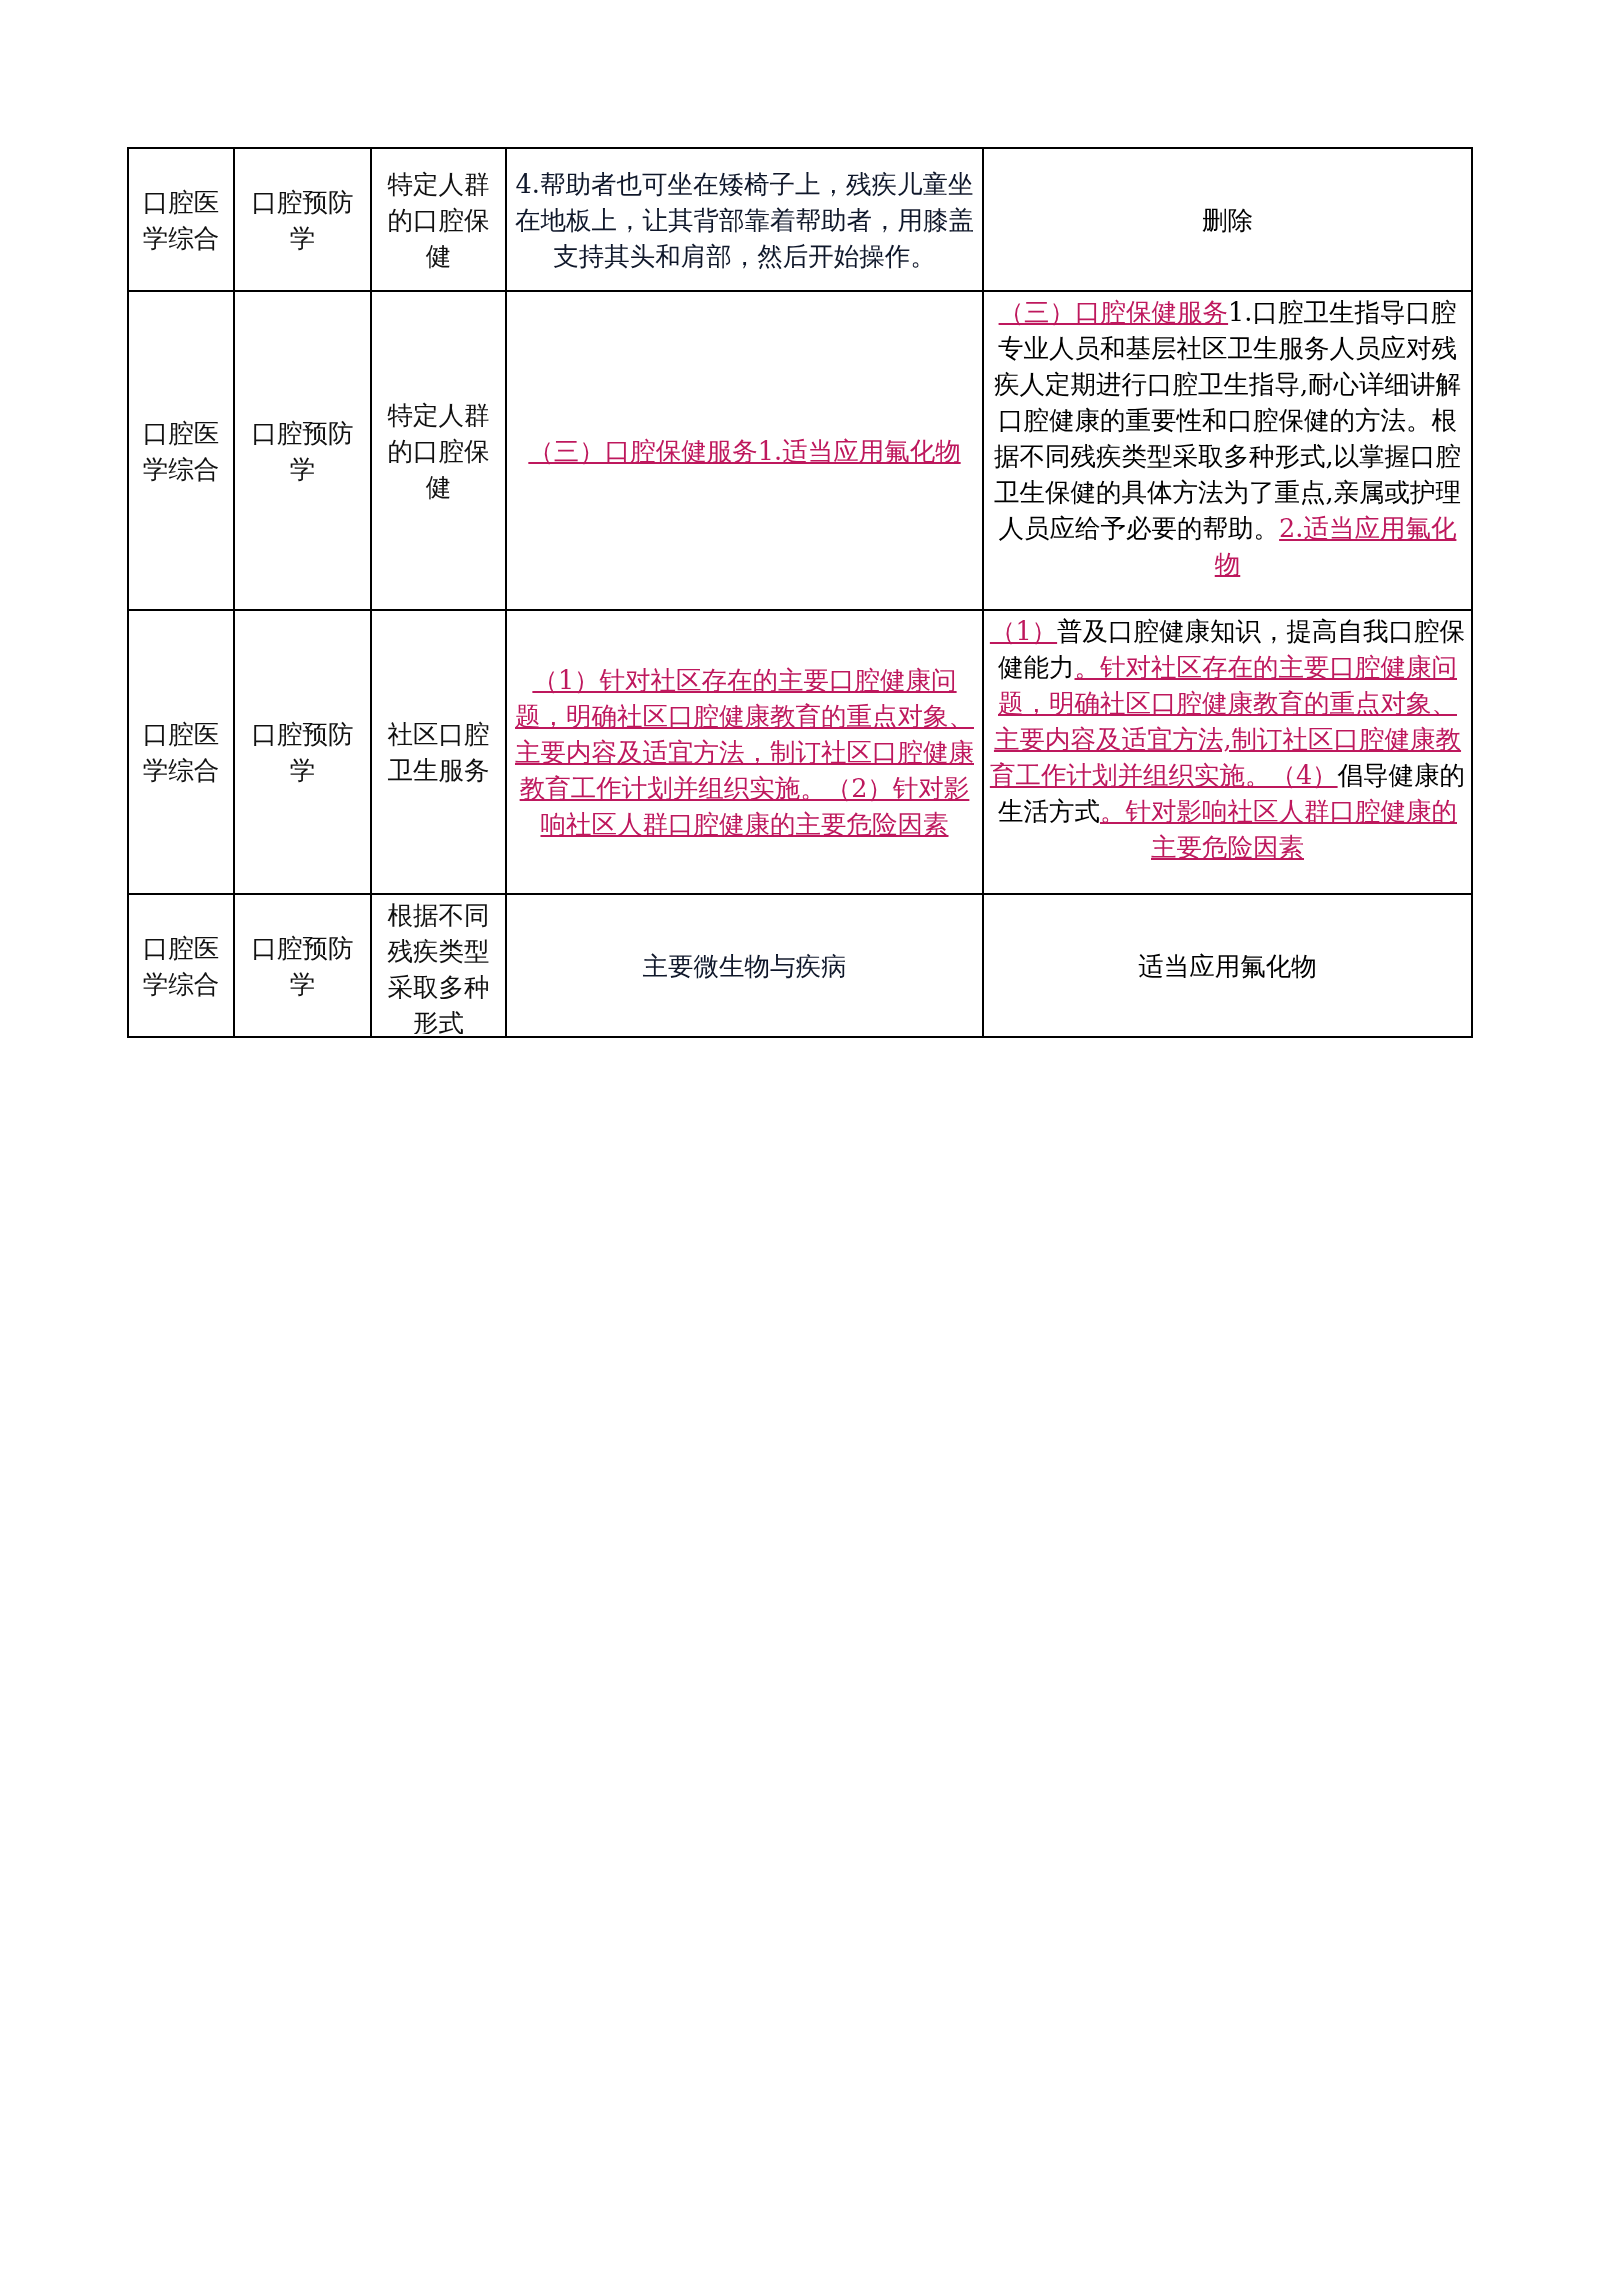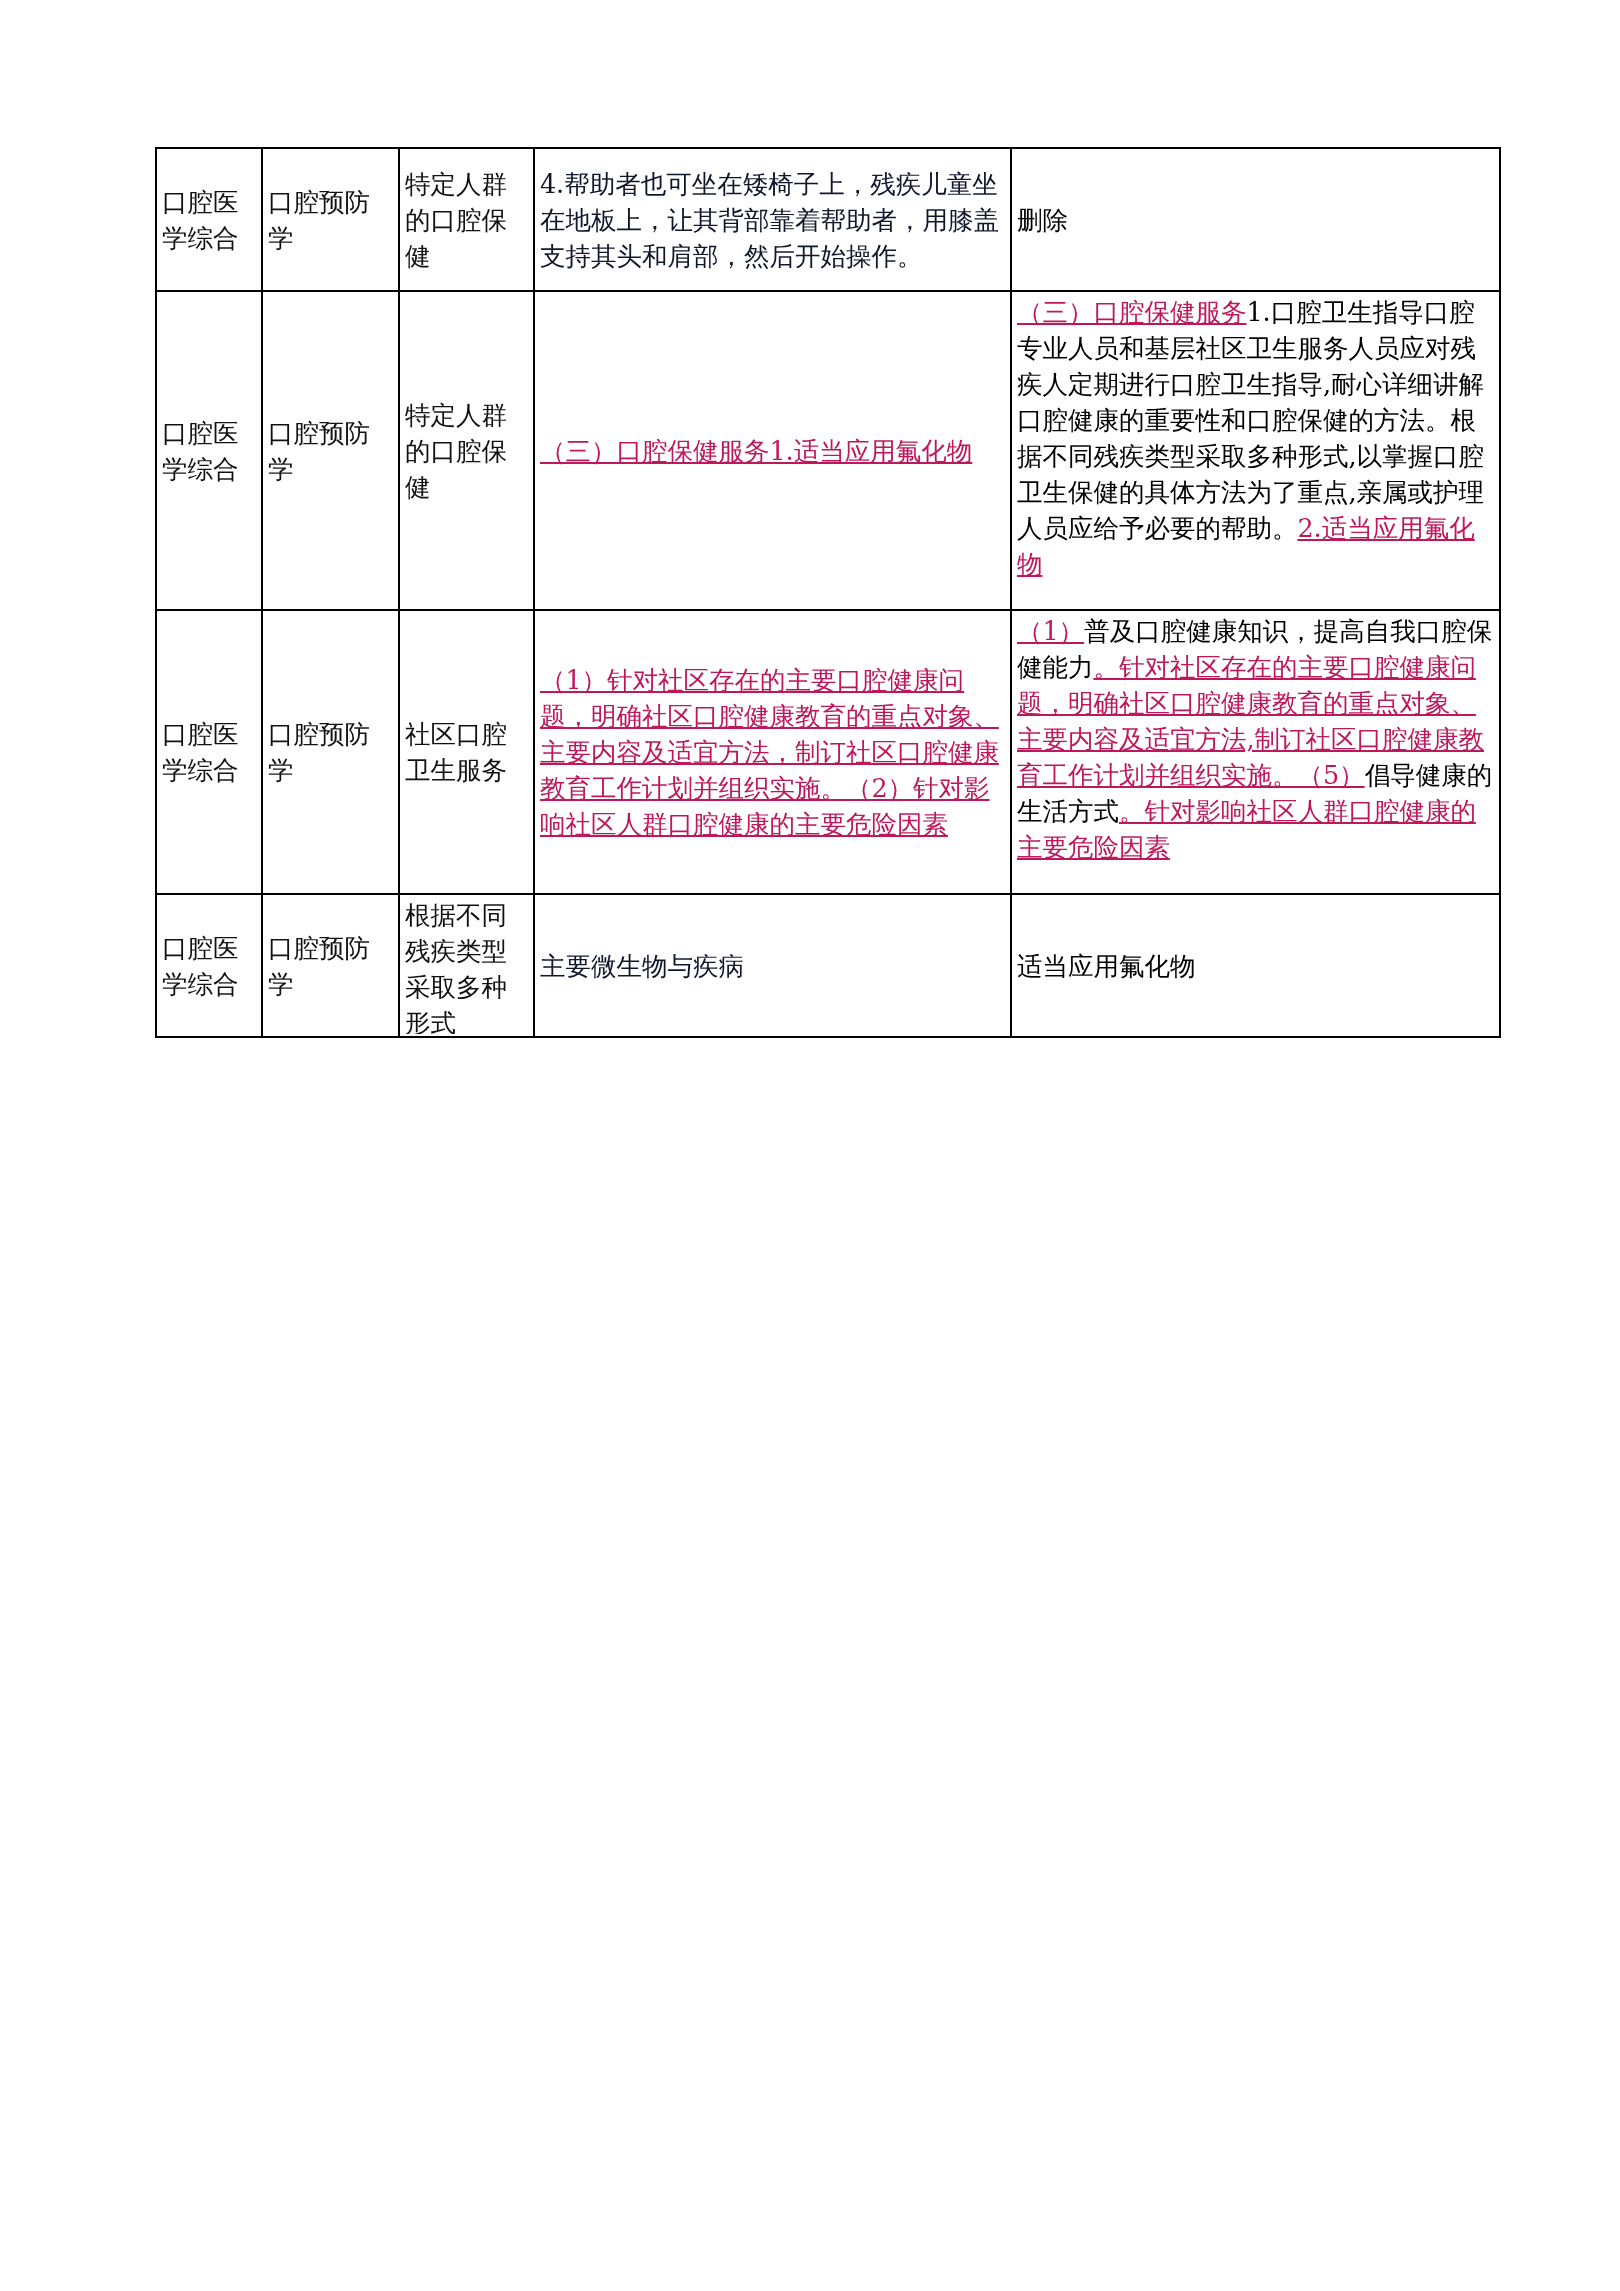--- a/index.html
+++ b/index.html
@@ -1,20 +1,21 @@
 <!DOCTYPE html>
 <html><head>
 <meta charset="utf-8">
 <style>
   html, body { margin:0; padding:0; background:#ffffff; }
   body { width:1620px; height:2292px; position:relative; font-family:"DejaVu Serif","Liberation Serif",serif; }
   table.sheet {
-    position:absolute; left:155px; top:147px;
+    position:absolute; left:127px; top:147px;
     border-collapse:collapse; table-layout:fixed;
     width:1345px;
+    text-align:center;
   }
   table.sheet td {
     border:2.9px solid #000;
     padding:2px 4.9px;
     font-size:25.5px;
     line-height:36px;
     color:#111;
     vertical-align:middle;
     overflow:hidden;
     word-break:break-all;
@@ -77,21 +78,21 @@
       <td>
           <div class="cellbox">口腔预防学</div>
         </td>
       <td>
           <div class="cellbox">社区口腔卫生服务</div>
         </td>
       <td>
           <div class="cellbox"><span class="black">（1）针对社区存在的主要口腔健康问题，明确社区口腔健康教育的重点对象、主要内容及适宜方法，制订社区口腔健康教育工作计划并组织实施。（2）针对影响社区人群口腔健康的主要危险因素</span></div>
         </td>
       <td style="vertical-align:top">
-          <div class="cellbox" style="max-height:277px"><span class="black">（1）</span><span class="red">普及口腔健康知识，提高自我口腔保健能力</span><span class="black">。针对社区存在的主要口腔健康问题，明确社区口腔健康教育的重点对象、主要内容及适宜方法,制订社区口腔健康教育工作计划并组织实施。（5）</span><span class="red">倡导健康的生活方式</span><span class="black">。针对影响社区人群口腔健康的主要危险因素</span></div>
+          <div class="cellbox" style="max-height:277px"><span class="black">（1）</span><span class="red">普及口腔健康知识，提高自我口腔保健能力</span><span class="black">。针对社区存在的主要口腔健康问题，明确社区口腔健康教育的重点对象、主要内容及适宜方法,制订社区口腔健康教育工作计划并组织实施。（4）</span><span class="red">倡导健康的生活方式</span><span class="black">。针对影响社区人群口腔健康的主要危险因素</span></div>
         </td>
     </tr>
     <tr style="height:143px">
       <td>
           <div class="cellbox">口腔医学综合</div>
         </td>
       <td>
           <div class="cellbox">口腔预防学</div>
         </td>
       <td>

